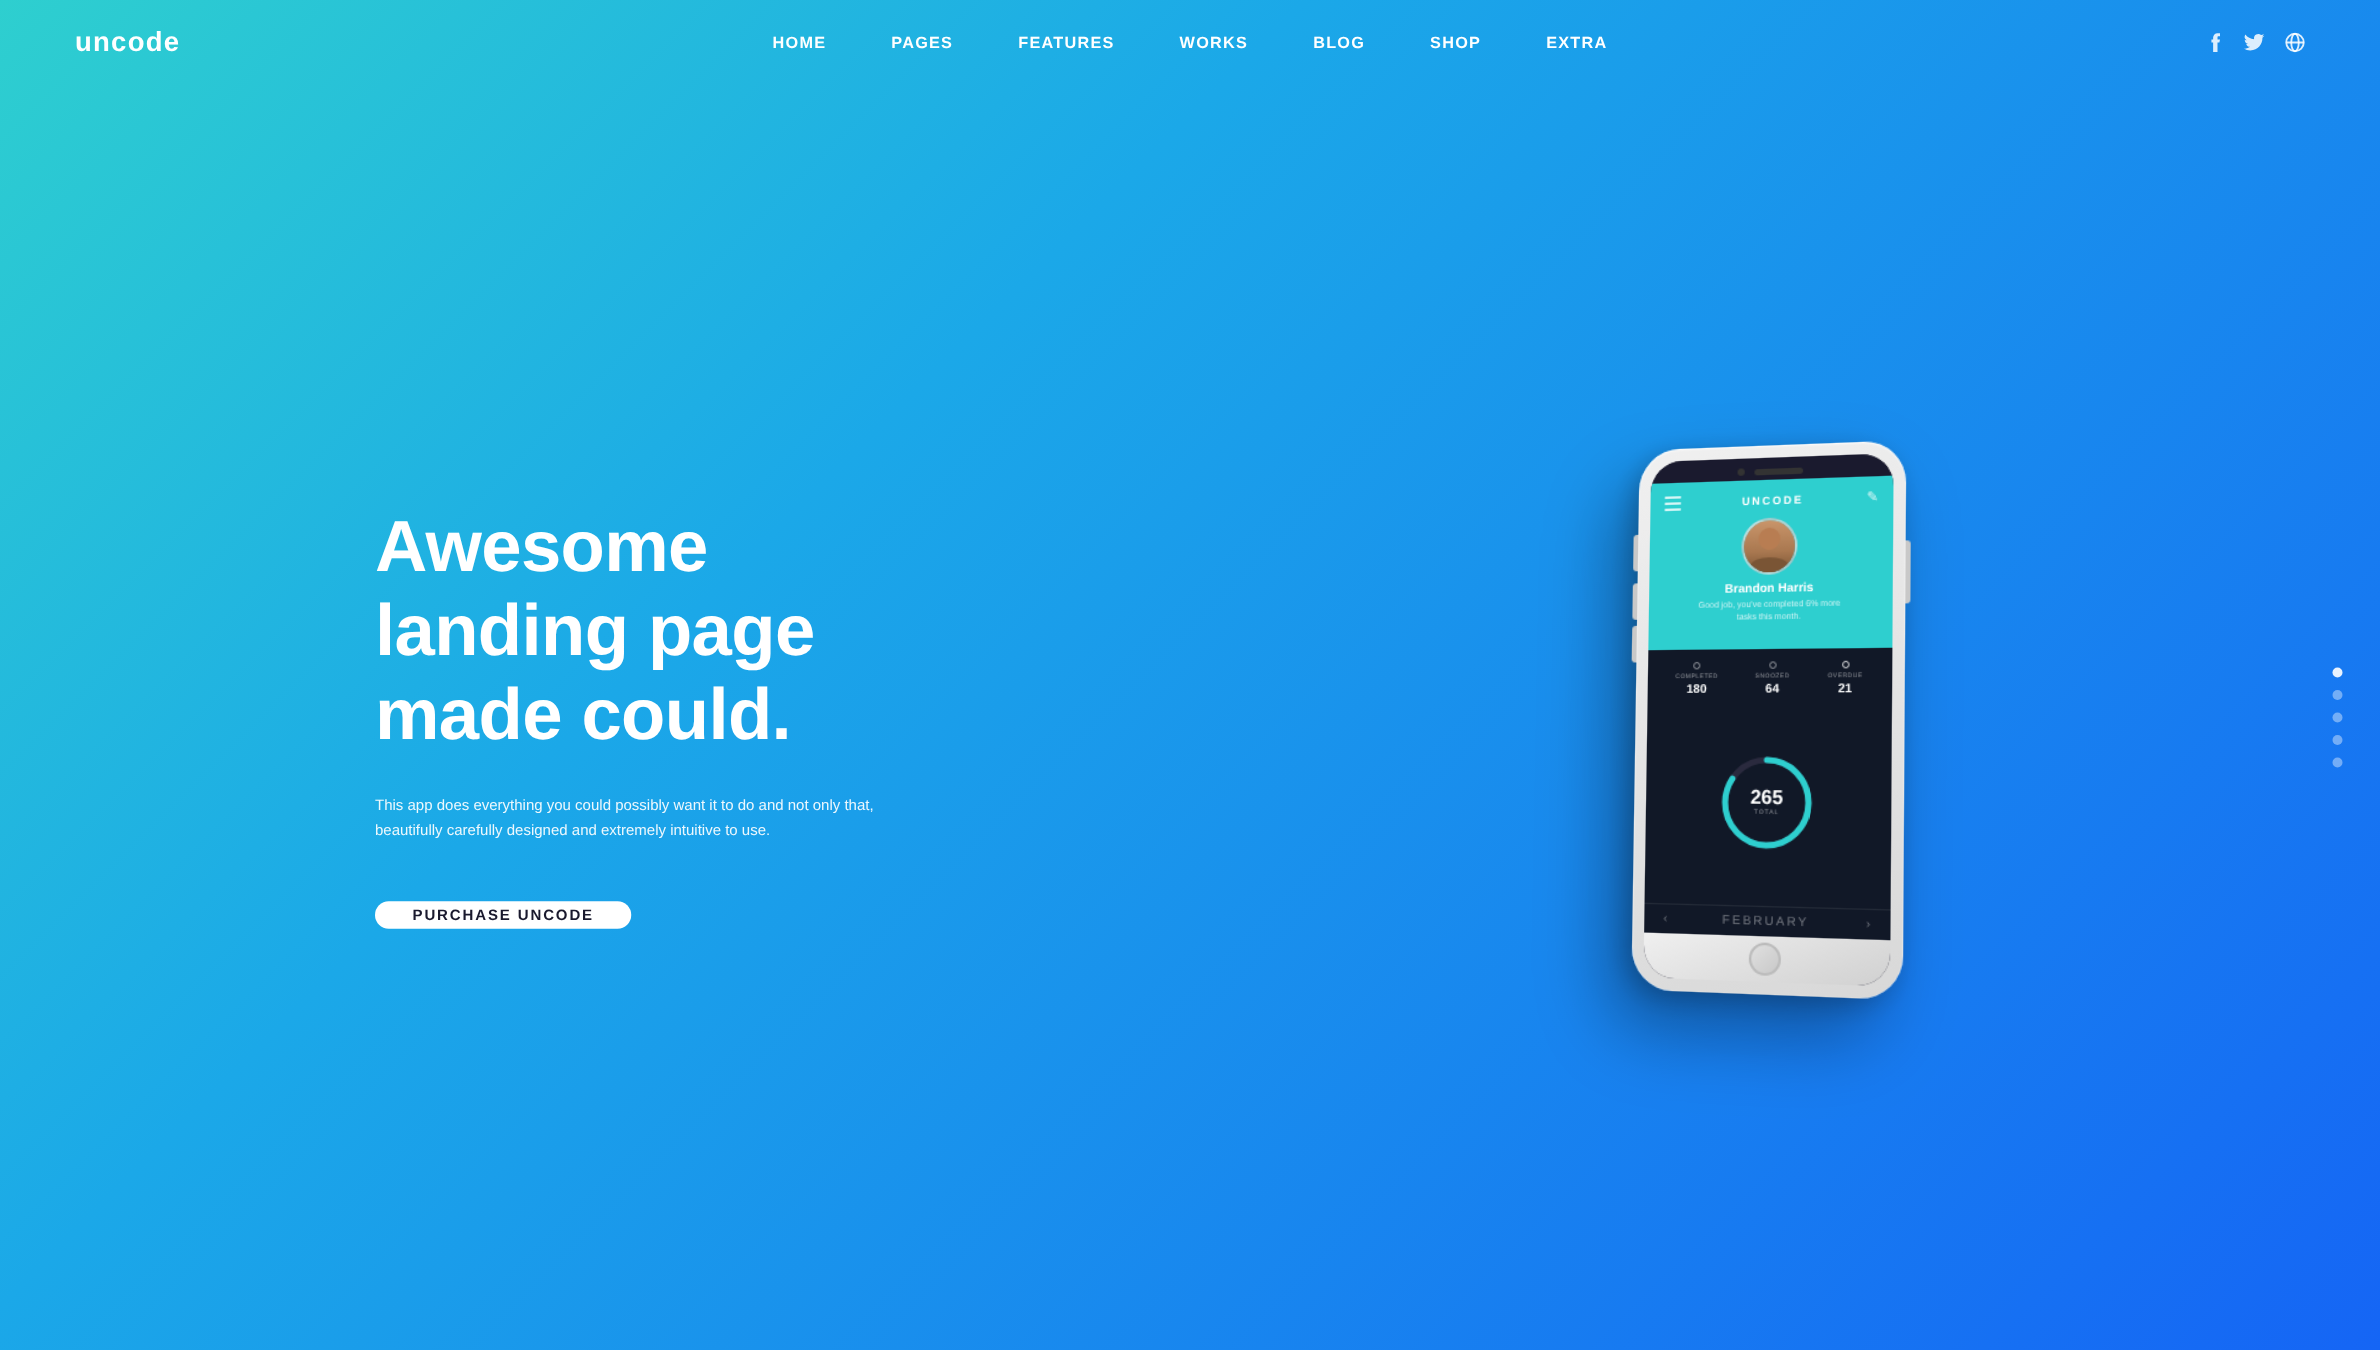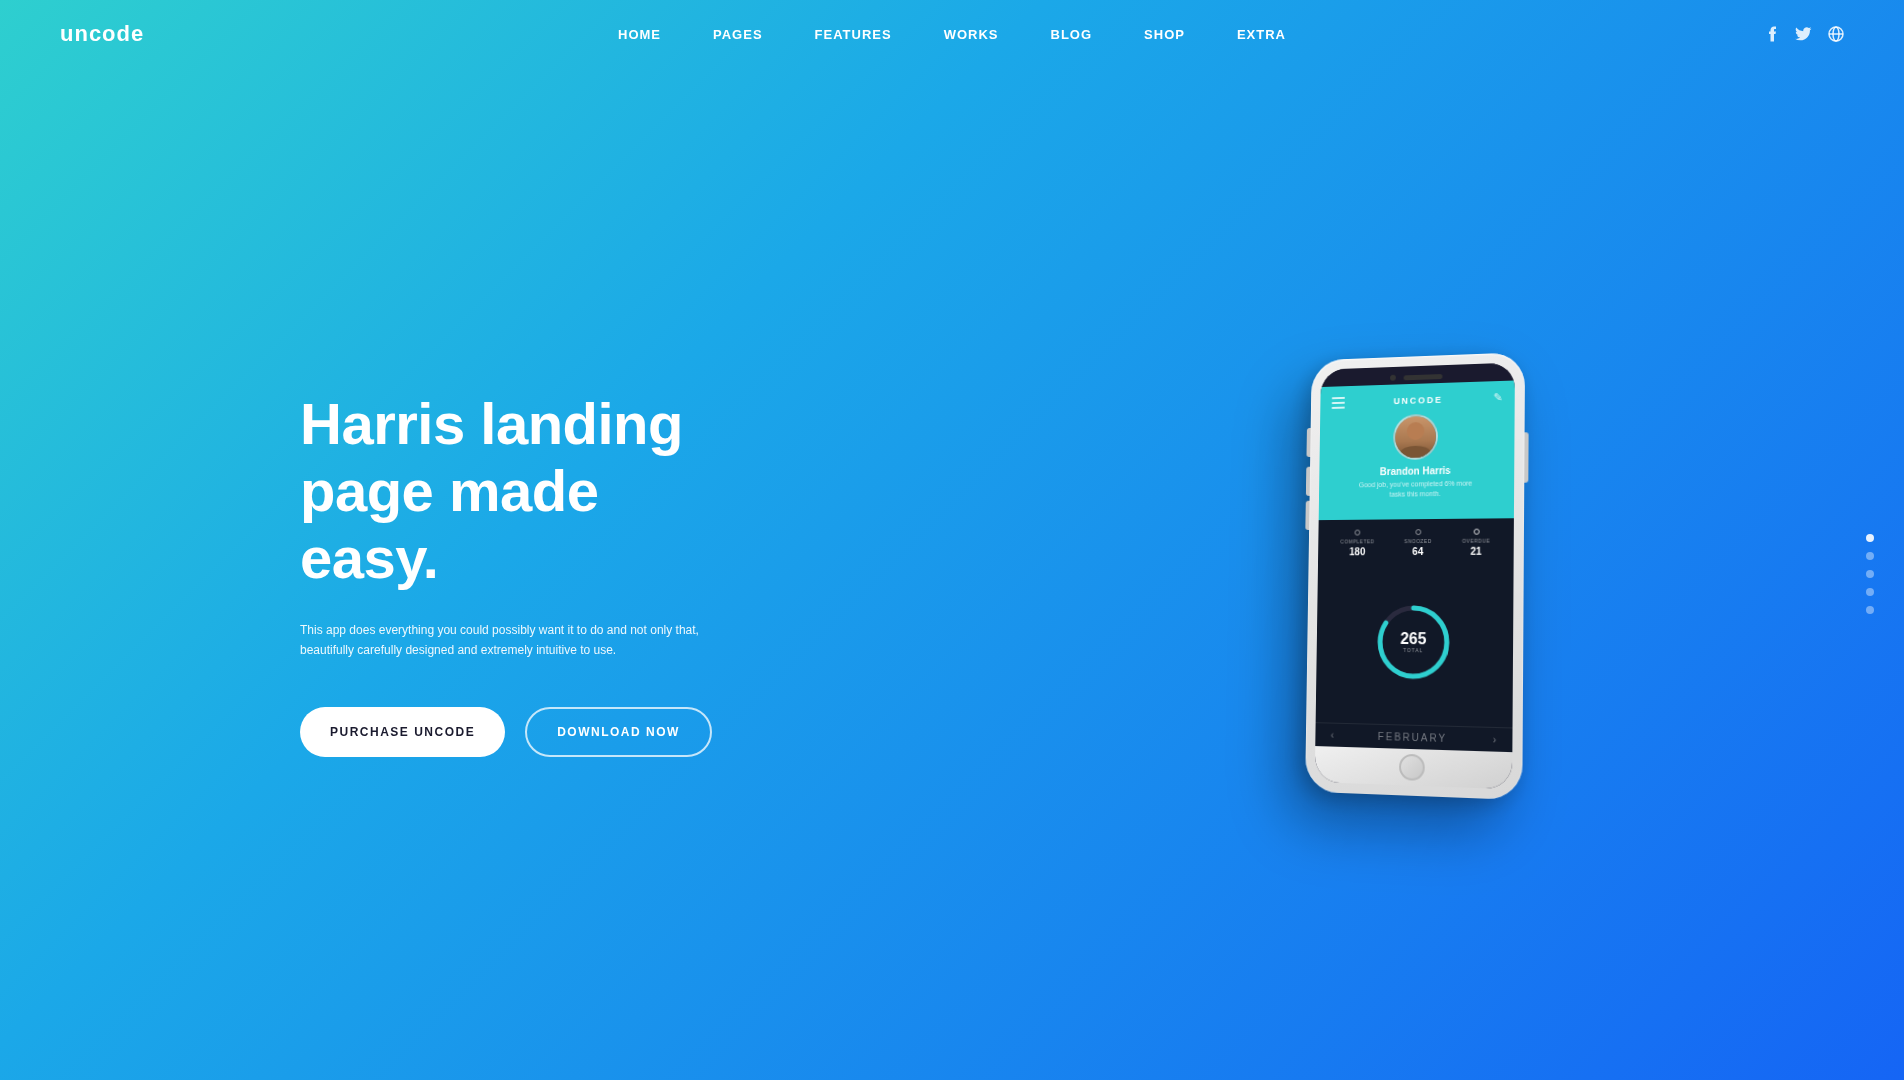--- a/index.html
+++ b/index.html
@@ -529,25 +529,24 @@
           <circle cx="8" cy="8" r="7" stroke="white" stroke-opacity="0.85" stroke-width="1.5"></circle>
           <ellipse cx="8" cy="8" rx="3" ry="7" stroke="white" stroke-opacity="0.85" stroke-width="1.5"></ellipse>
           <line x1="1" y1="8" x2="15" y2="8" stroke="white" stroke-opacity="0.85" stroke-width="1.5"></line>
         </svg>
       </a>
     </div>
   </nav>
 
   <div class="hero-body">
     <div class="hero-text">
-      <h1>Harris landing page made easy.</h1>
+      <h1>Awesome landing page made could.</h1>
       <p>This app does everything you could possibly want it to do and not only that, beautifully carefully designed and extremely intuitive to use.</p>
       <div class="hero-buttons">
         <button class="btn-purchase">PURCHASE UNCODE</button>
-        <button class="btn-download">DOWNLOAD NOW</button>
       </div>
     </div>
 
     <div class="phone-wrapper">
       <div class="phone-outer">
         <div class="phone-inner">
 
           <div class="phone-top-bar">
             <div class="phone-camera"></div>
             <div class="phone-speaker"></div>

